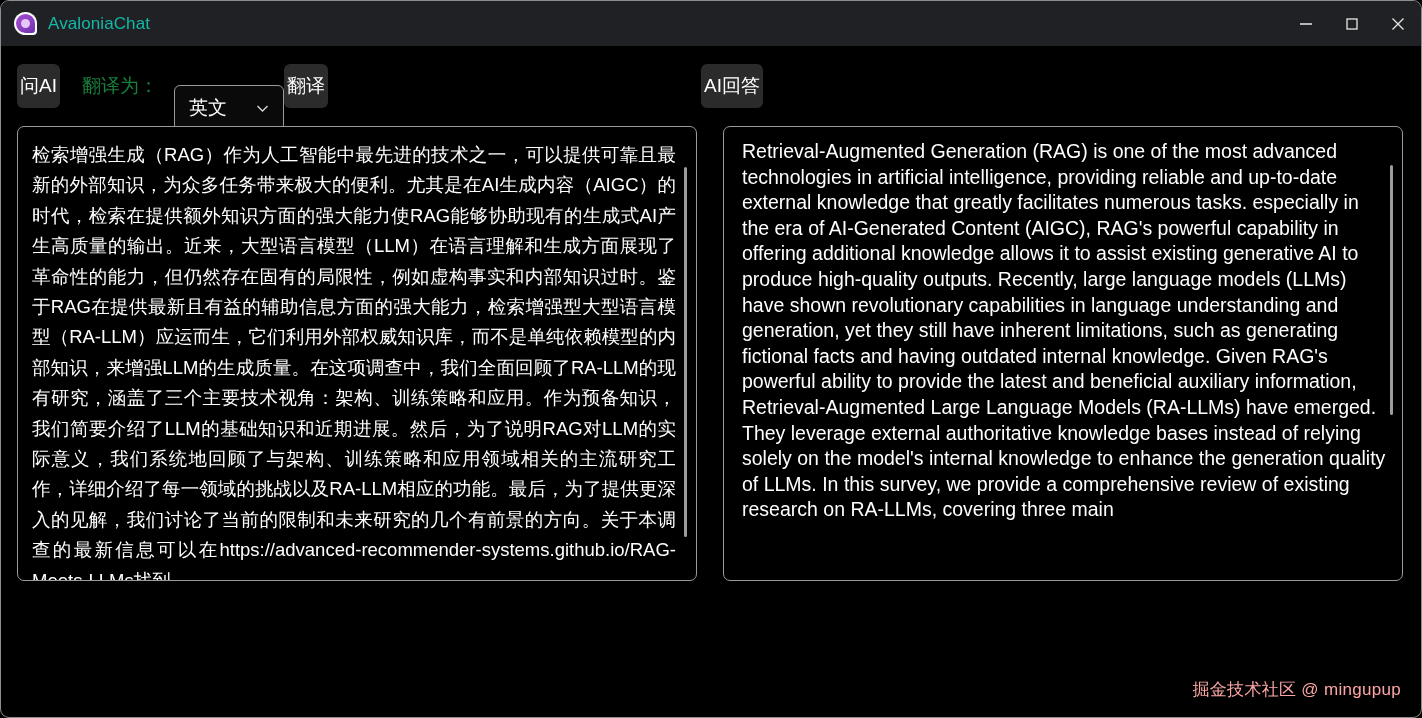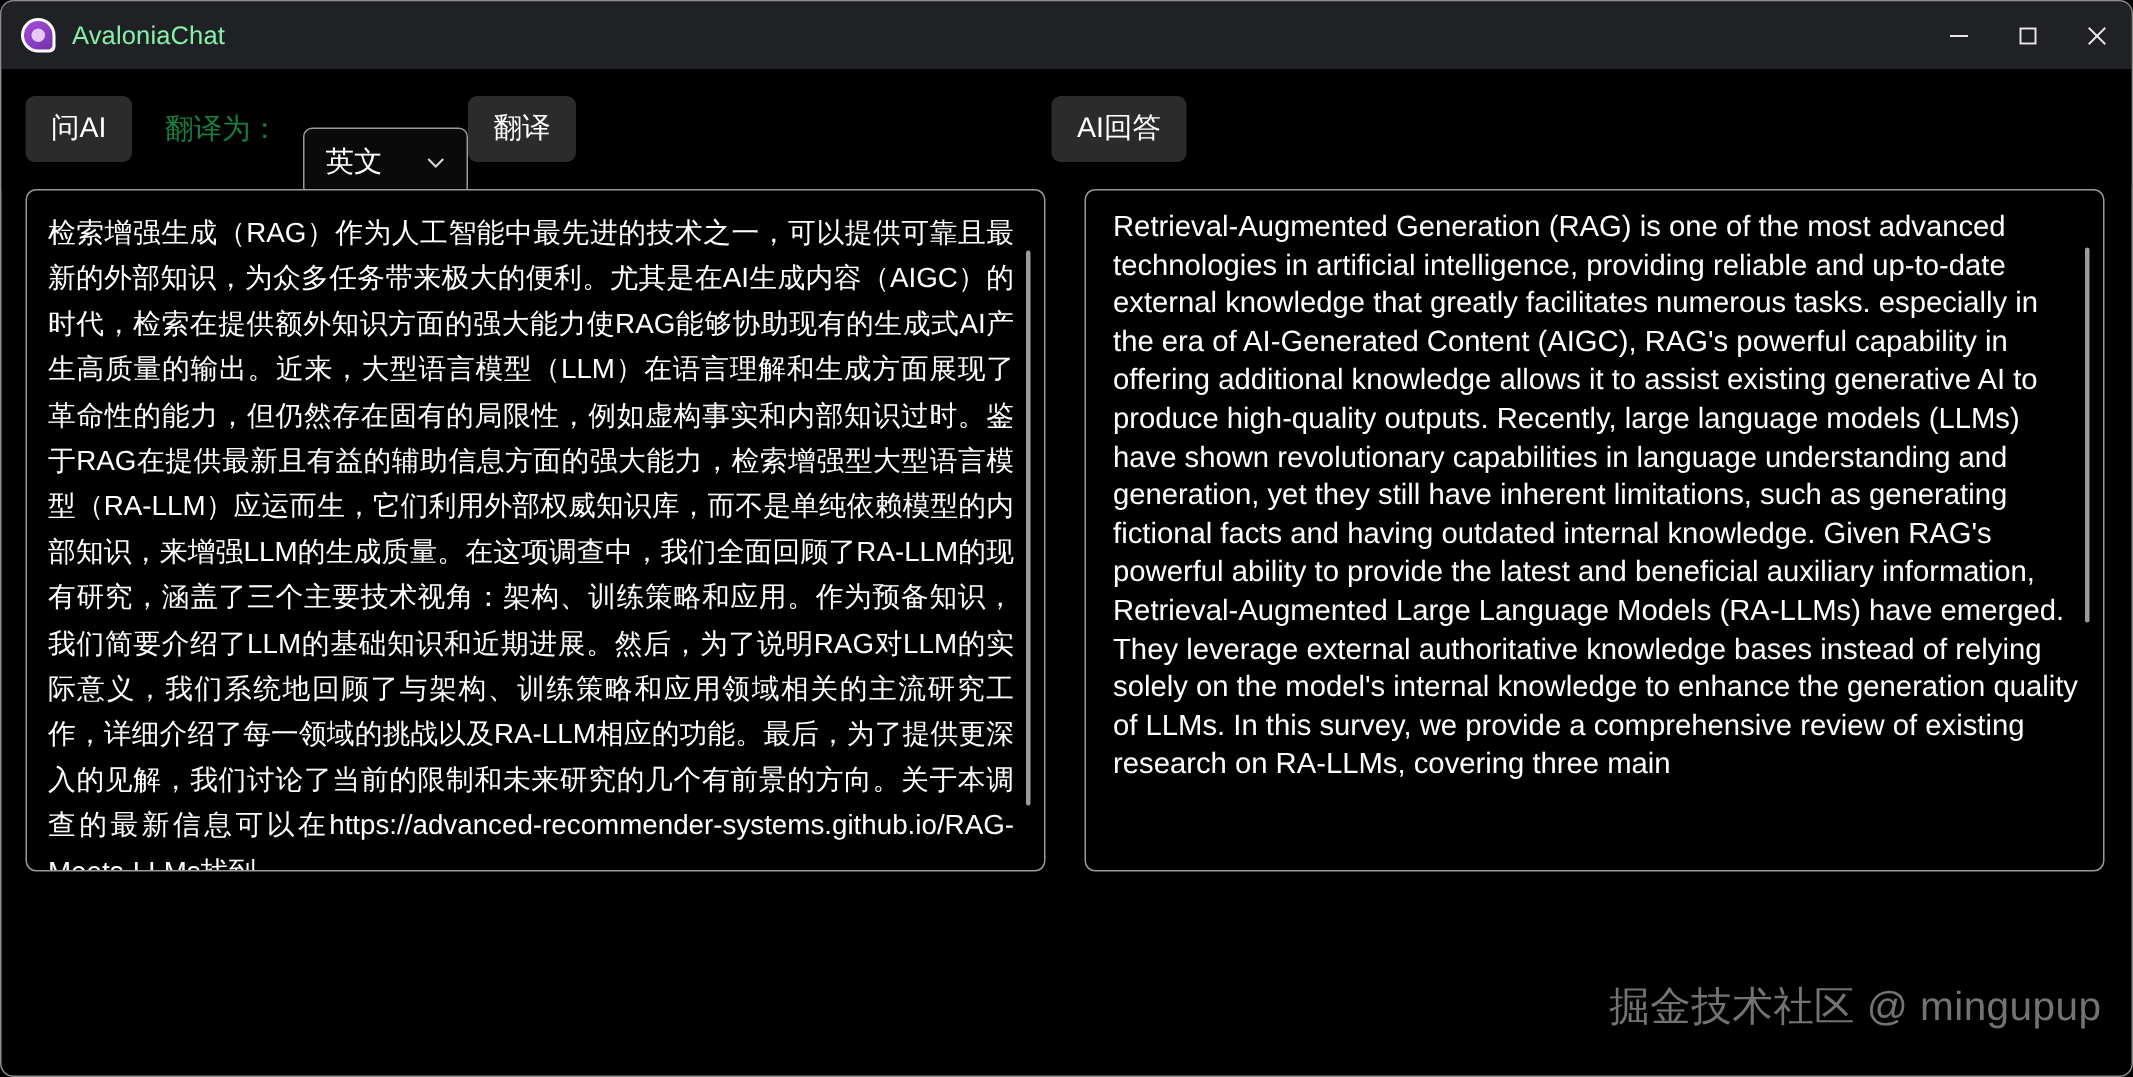--- a/index.html
+++ b/index.html
@@ -54,21 +54,21 @@
     background: linear-gradient(140deg, #a44ad6 0%, #8b3fc4 55%, #6f32a8 100%);
     border-radius: 50% 50% 3px 50%;
   }
   .app-logo .inner {
     position: absolute; left: 7px; top: 7px;
     width: 9px; height: 9px;
     background: #e7c7f5;
     border-radius: 50%;
   }
   .app-title {
-    color: #86efac;
+    color: #14b8a6;
     font-size: 17px;
     letter-spacing: 0.1px;
     white-space: nowrap;
   }
   .win-controls {
     margin-left: auto;
     display: flex;
     height: 45px;
   }
   .win-btn {
@@ -89,21 +89,21 @@
     background: #000000;
     position: relative;
   }
   .btn {
     background: #2b2b2b;
     color: #ffffff;
     border: none;
     border-radius: 6px;
     font-size: 19px;
     font-family: "Liberation Sans", "DejaVu Sans", sans-serif;
-    padding: 0 17px;
+    padding: 0 3px;
     height: 44px;
     line-height: 44px;
     cursor: pointer;
     white-space: nowrap;
   }
   .label-to {
     color: #15803d;
     font-size: 19px;
     margin-left: 22px;
     margin-right: 16px;
@@ -186,23 +186,23 @@
     position: absolute;
     width: 3px;
     background: #9c9c9c;
     border-radius: 2px;
   }
 
   
   .watermark {
     position: absolute;
     right: 20px;
-    bottom: 28px;
-    color: #737373;
-    font-size: 27px;
+    bottom: 16px;
+    color: #fca5a5;
+    font-size: 17px;
     letter-spacing: 0.3px;
     white-space: nowrap;
   }
 </style>
 </head>
 <body>
 
 <div id="app">
 
   <div class="titlebar">

